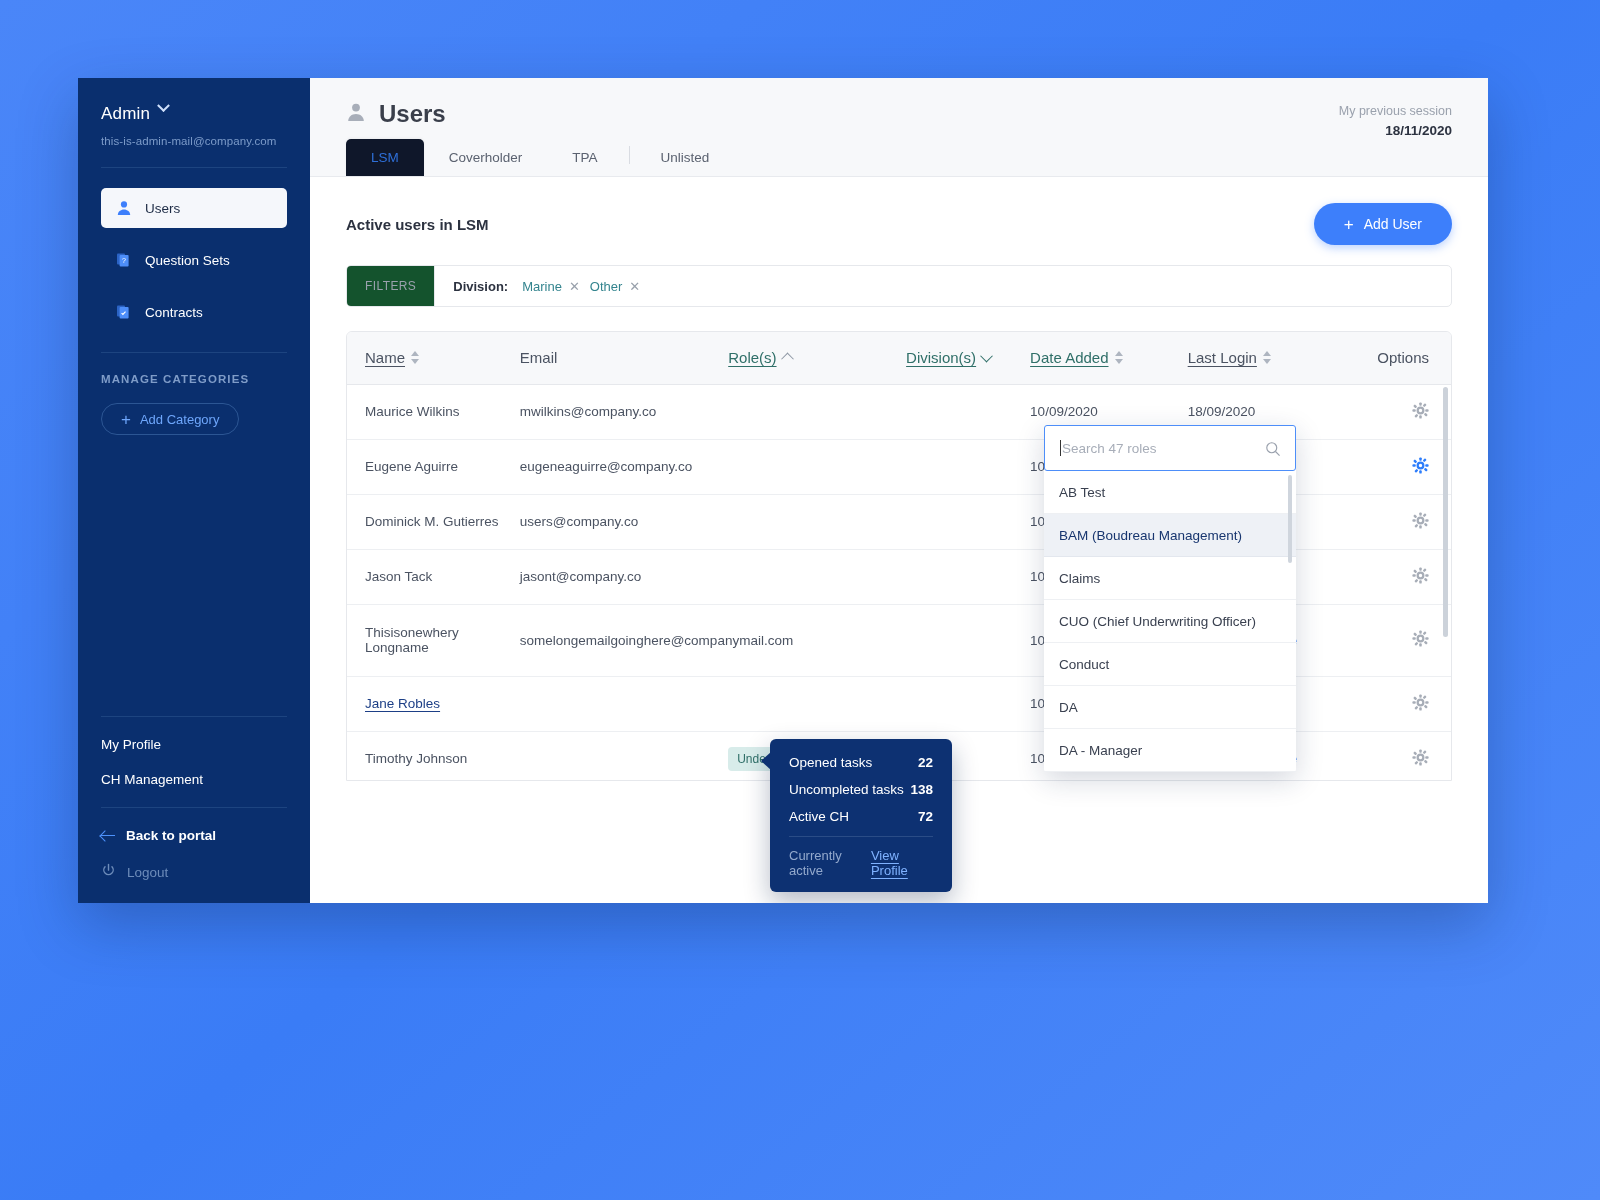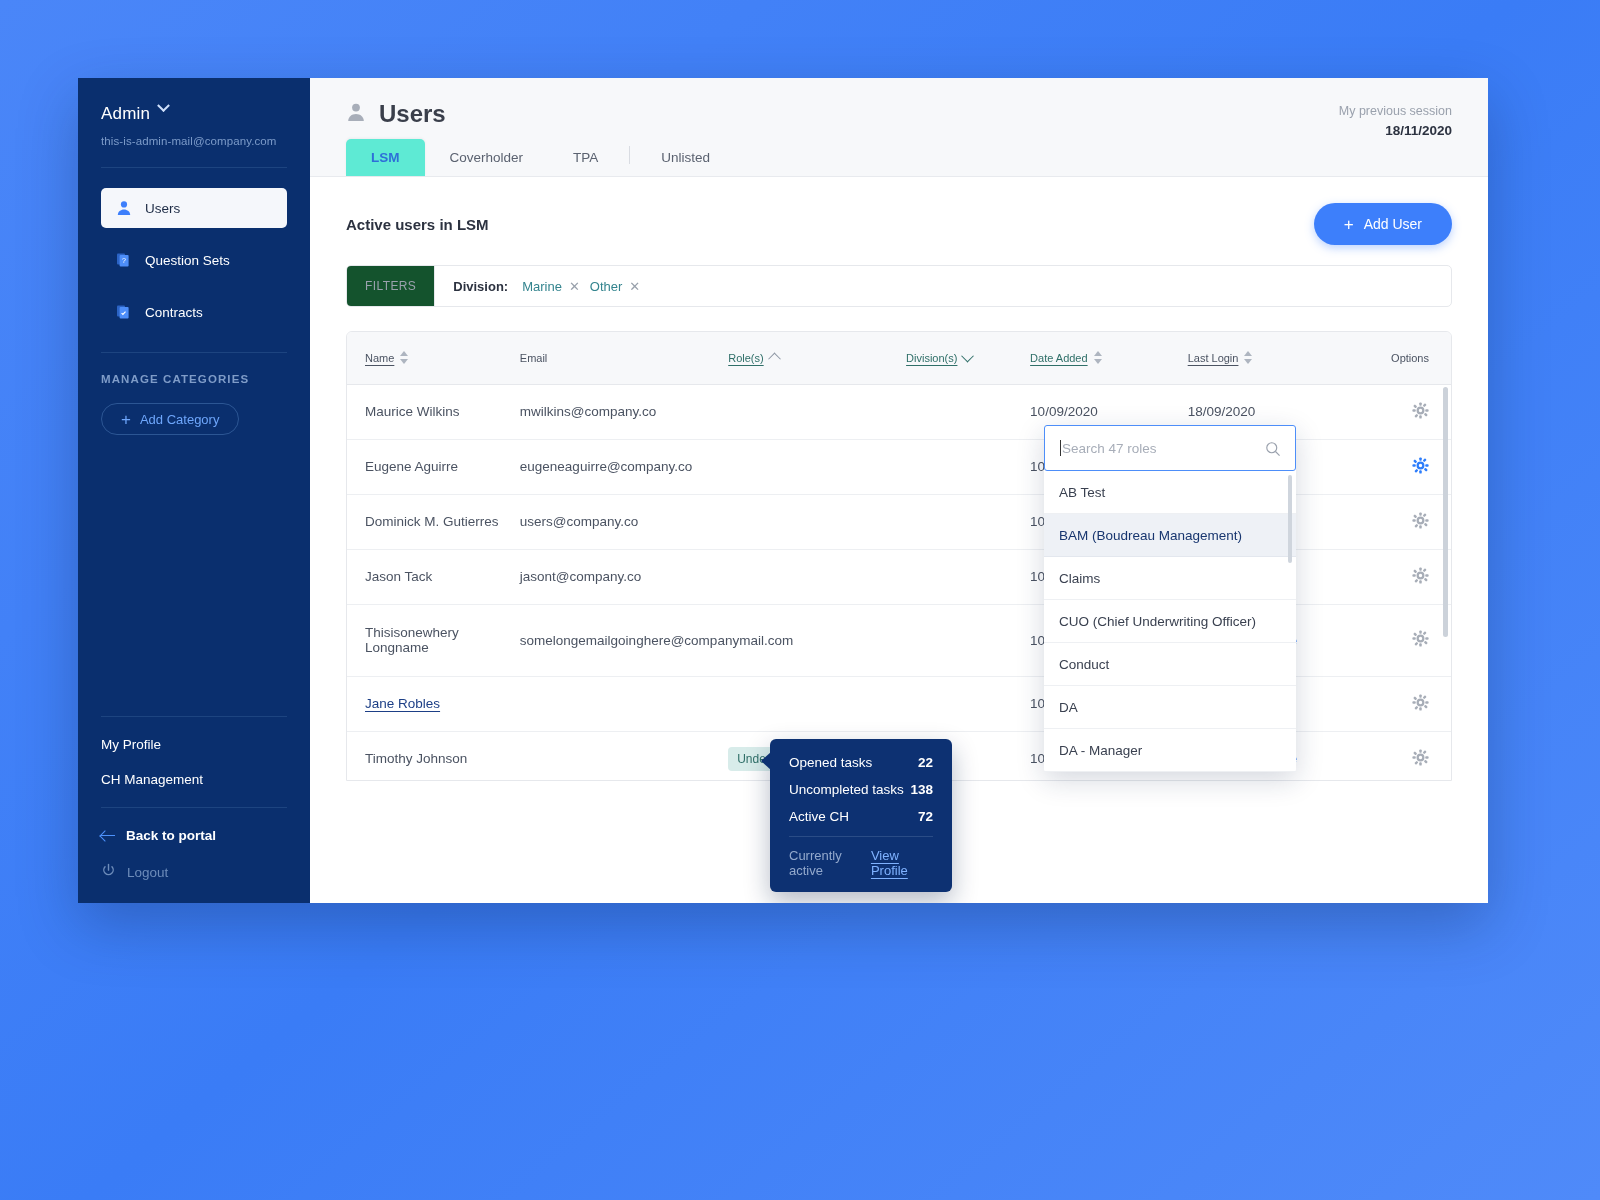--- a/index.html
+++ b/index.html
@@ -109,21 +109,21 @@
   .prev-sess .val { font-size: 13.5px; color: #2c3240; font-weight: 700; margin-top: 5px;}
   .tabs {
     position: absolute; left: 36px; bottom: 0;
     display: flex; align-items: flex-end; gap: 0;
   }
   .tab {
     padding: 11px 25px; font-size: 13.5px; color: #5b6270;
     border-radius: 5px 5px 0 0;
   }
   .tab.active {
-    background: #5eead4; color: #2e6fd8; font-weight: 700;
+    background: #0f172a; color: #2e6fd8; font-weight: 400;
     box-shadow: 0 -1px 3px rgba(0,0,0,0.05);
   }
   .tab-sep { width: 1px; height: 18px; background: #d9dce2; margin: 0 6px 12px 6px; }
 
   .content { padding: 0 36px; }
   .row-head {
     display: flex; align-items: center; justify-content: space-between;
     padding: 26px 0 0 0;
   }
   .sec-title { font-size: 15px; font-weight: 700; color: #2c3240; }
@@ -159,21 +159,21 @@
   
   .tablewrap {
     margin-top: 24px;
     border: 1px solid #e6e8ec; border-radius: 6px 6px 0 0;
     overflow: hidden; position: relative;
     height: 450px;
   }
   table { width: 100%; border-collapse: collapse; table-layout: fixed; }
   thead th {
     background: #f7f8fa; text-align: left;
-    font-size: 11px; font-weight: 400; color: #4b5362;
+    font-size: 15px; font-weight: 400; color: #4b5362;
     padding: 16px 0 16px 0; height: 52px;
     border-bottom: 1px solid #e6e8ec;
   }
   thead th .hd { display: inline-flex; align-items: center; gap: 6px; }
   .th-link { text-decoration: underline; text-underline-offset: 3px; }
   .th-teal { color: #2f6f68; }
   .th-plain { color: #4b5362; }
   .sortico { width: 9px; height: 13px; display:inline-block; position: relative; }
   .sortico:before, .sortico:after{
     content:""; position:absolute; left:0; width:0; height:0;

